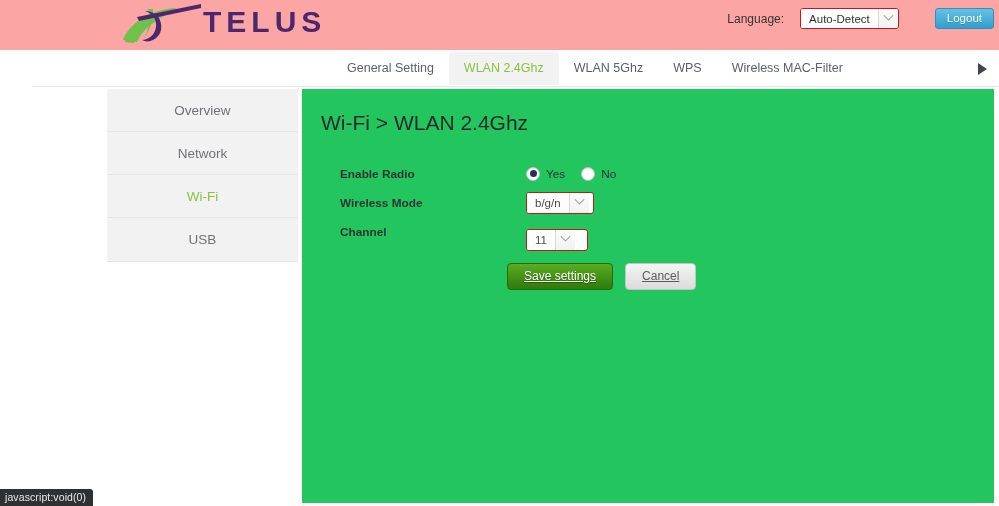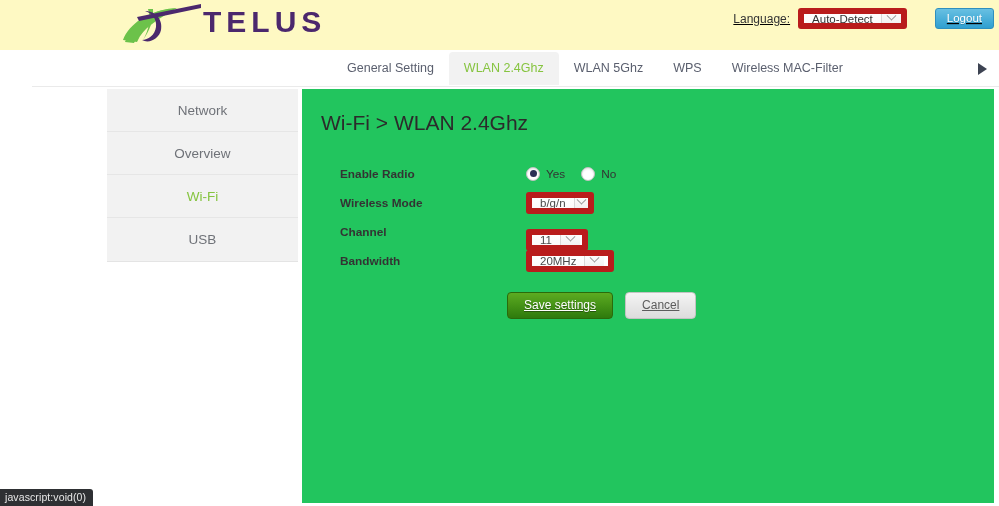--- a/index.html
+++ b/index.html
@@ -8,21 +8,21 @@
     width: 999px; height: 506px;
     background: #ffffff;
     font-family: "Liberation Sans", sans-serif;
     overflow: hidden;
   }
 
   
   .header {
     position: relative;
     height: 50px;
-    background: #fef9c3;
+    background: #fca5a5;
   }
   .logo {
     position: absolute;
     left: 115px; top: 2px;
     width: 200px; height: 46px;
   }
   .logo svg { display: block; }
   .logo-wordmark {
     position: absolute;
     left: 203px; top: 5px;
@@ -31,33 +31,32 @@
     letter-spacing: 5px;
     color: #4b286d;
     font-family: "Liberation Sans", sans-serif;
   }
 
   .lang-area {
     position: absolute;
     right: 5px; top: 8px;
     display: flex;
     align-items: center;
-    gap: 8px;
-    text-decoration: underline;
+    gap: 16px;
   }
   .lang-label {
     font-size: 12px;
     color: #333333;
     font-weight: normal;
   }
   .selectbox {
     display: inline-flex;
     align-items: stretch;
     background: #ffffff;
-    border: 6px solid #b91c1c;
+    border: 1px solid #b91c1c;
     border-radius: 3px;
     height: 21px;
     overflow: hidden;
   }
   .selectbox .val {
     padding: 0 8px;
     display: flex;
     align-items: center;
     font-size: 11.5px;
     color: #333333;
@@ -294,22 +293,22 @@
   <div class="tab active">WLAN 2.4Ghz</div>
   <div class="tab">WLAN 5Ghz</div>
   <div class="tab">WPS</div>
   <div class="tab">Wireless MAC-Filter</div>
   <div class="tab-next"></div>
 </div>
 
 <div class="body-wrap">
 
   <div class="sidebar">
+    <div class="side-item">Overview</div>
     <div class="side-item">Network</div>
-    <div class="side-item">Overview</div>
     <div class="side-item active">Wi-Fi</div>
     <div class="side-item">USB</div>
   </div>
 
   <div class="content">
     <h1 class="page-title">Wi-Fi &gt; WLAN 2.4Ghz</h1>
 
     <div class="form">
 
       <div class="row">
@@ -341,31 +340,20 @@
         <div class="row-field">
           <div class="selectbox fld w-chan">
             <span class="val">11</span>
             <span class="arrow">
                 <i class="chev"></i>
               </span>
           </div>
         </div>
       </div>
 
-      <div class="row">
-        <div class="row-label">Bandwidth</div>
-        <div class="row-field">
-          <div class="selectbox fld w-band">
-            <span class="val">20MHz</span>
-            <span class="arrow">
-                <i class="chev"></i>
-              </span>
-          </div>
-        </div>
-      </div>
 
       <div class="btn-row">
         <div class="btn btn-save">Save settings</div>
         <div class="btn btn-cancel">Cancel</div>
       </div>
 
     </div>
   </div>
 </div>
 

